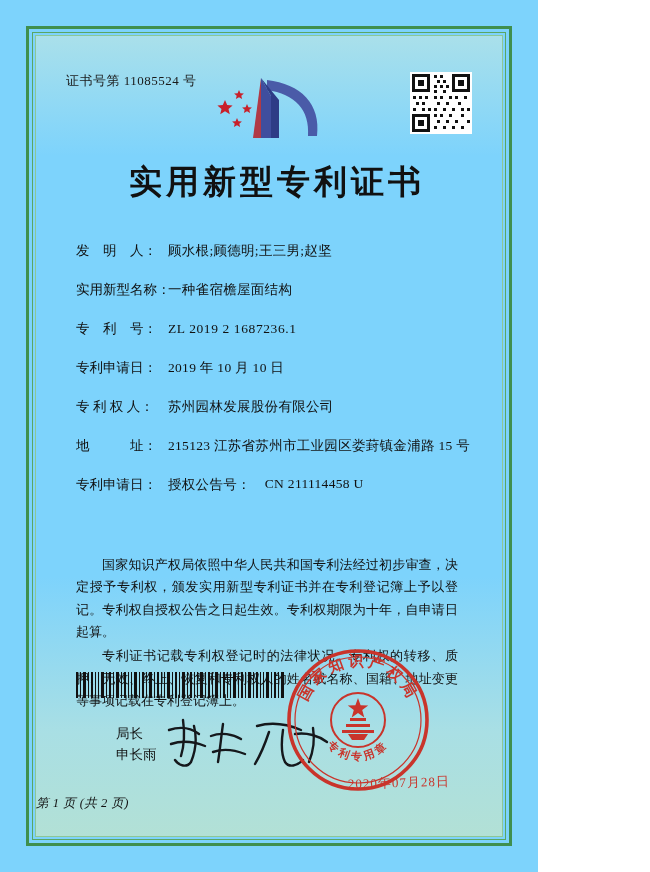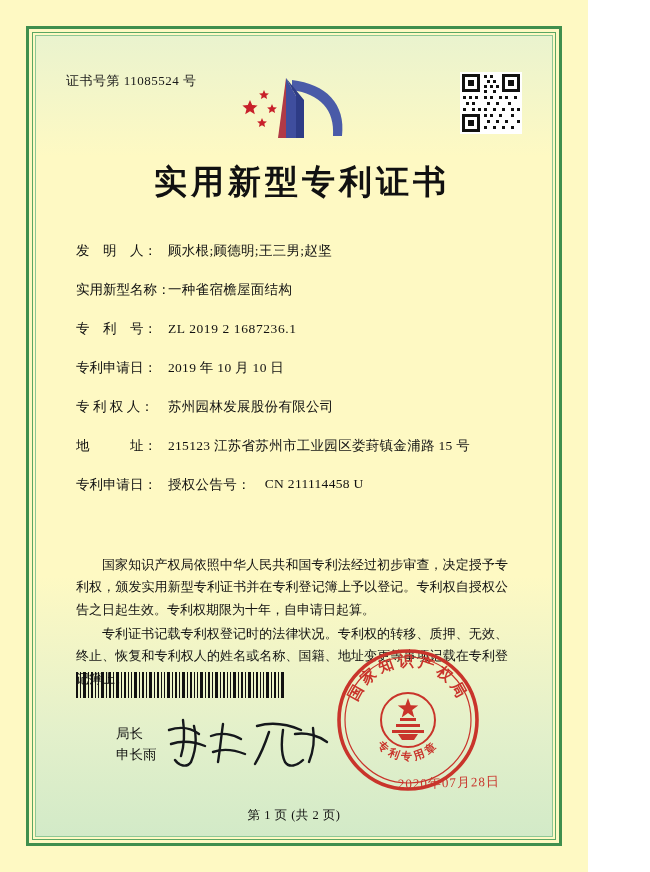--- a/index.html
+++ b/index.html
@@ -5,23 +5,23 @@
   html, body {
     margin: 0;
     padding: 0;
     background: #ffffff;
   }
   body {
     font-family: "Liberation Serif", "DejaVu Serif", serif;
   }
   .page {
     position: relative;
-    width: 588px;
+    width: 538px;
     height: 872px;
-    background: #fef9c3;
+    background: #7dd3fc;
     overflow: hidden;
   }
   
   .frame-outer {
     position: absolute;
     left: 26px;
     top: 26px;
     right: 26px;
     bottom: 26px;
     border: 3px solid #3f8f4e;
@@ -198,25 +198,26 @@
     font-size: 13px;
     color: #c9342b;
     letter-spacing: 1px;
     transform: rotate(-1.5deg);
   }
 
   .page-no {
     position: absolute;
     left: 0;
     right: 0;
-    bottom: 12px;
-    text-align: center;
+    bottom: 24px;
+    text-align: left;
     font-size: 12.5px;
     color: #111;
     letter-spacing: 0.5px;
+    font-style: italic;
   }
 </style>
 </head>
 <body>
 
 <div class="page">
 
   <div class="bg-wash-top"></div>
   <div class="bg-wash"></div>
 

